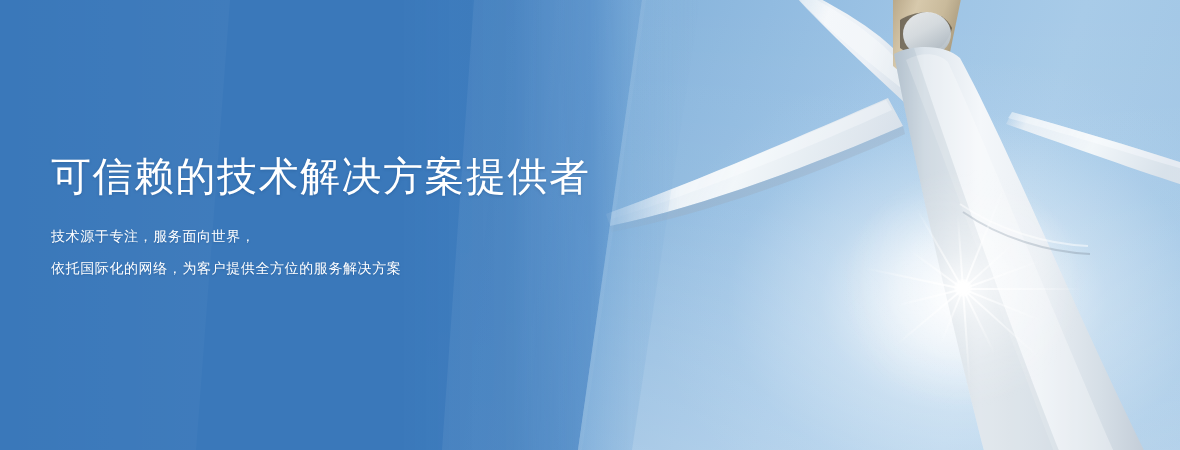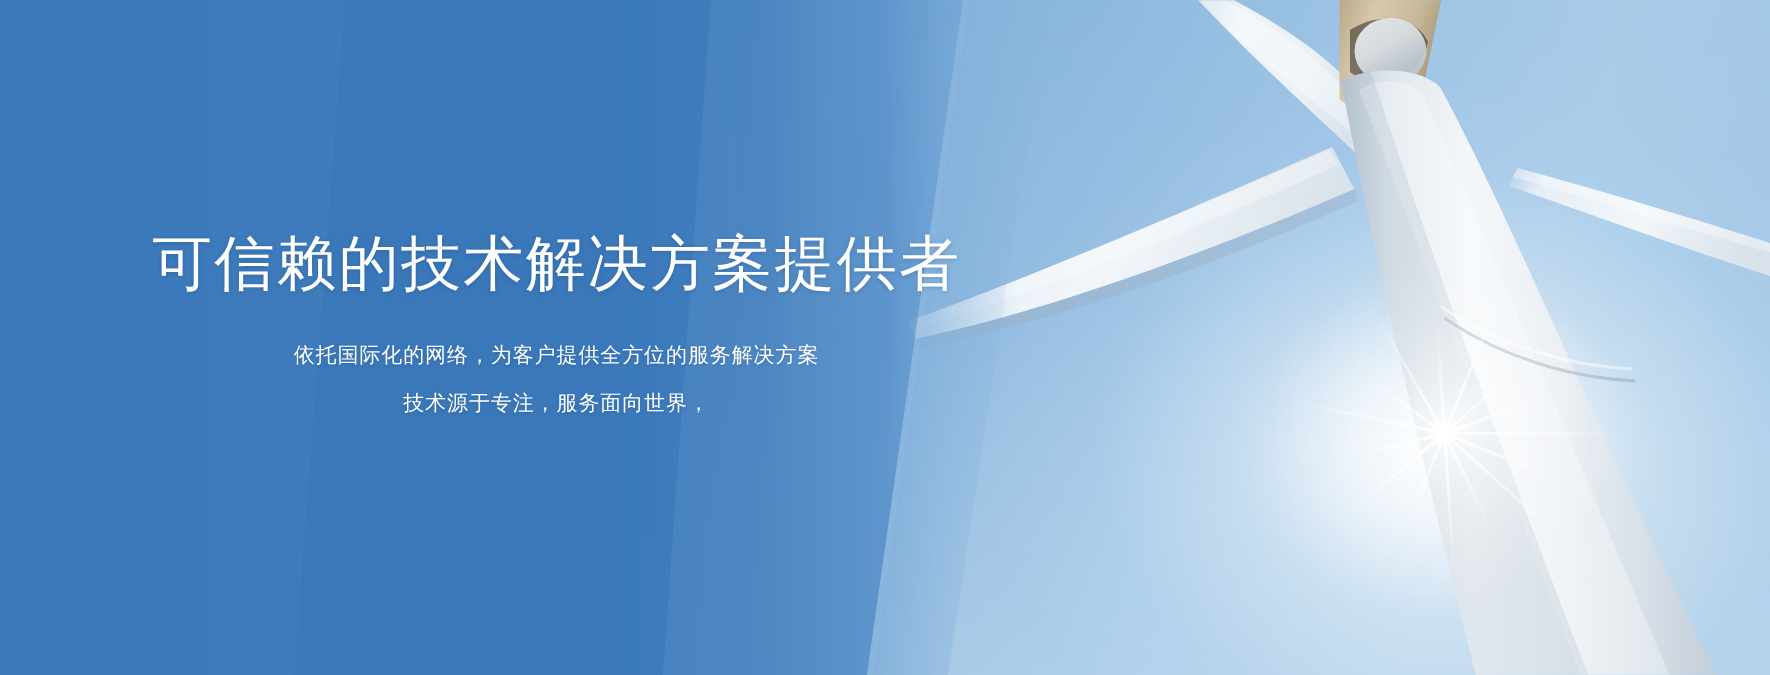--- a/index.html
+++ b/index.html
@@ -108,21 +108,20 @@
     pointer-events:none;
   }
 
   
   .copy{
     position:absolute;
     left:51px;
     top:152px;
     width:640px;
     z-index:40;
-    text-align:center;
   }
   .headline{
     margin:0;
     font-size:40px;
     line-height:48px;
     font-weight:400;
     color:#ffffff;
     letter-spacing:1.5px;
     white-space:nowrap;
     text-shadow:0 1px 3px rgba(20,60,110,0.28);
@@ -297,18 +296,18 @@
         </linearGradient>
       </defs>
       <polygon points="474,0 646,0 582,450 442,450" fill="url(#wedgeGrad)"></polygon>
       <polygon points="0,0 230,0 196,450 0,450" fill="url(#wedgeGrad2)" opacity="0.5"></polygon>
     </svg>
   </div>
 
   <div class="copy">
     <h1 class="headline">可信赖的技术解决方案提供者</h1>
     <div class="sub">
+      <span class="sub-line">技术源于专注，服务面向世界，</span>
       <span class="sub-line">依托国际化的网络，为客户提供全方位的服务解决方案</span>
-      <span class="sub-line">技术源于专注，服务面向世界，</span>
     </div>
   </div>
 
 </div>
 
 </body></html>

